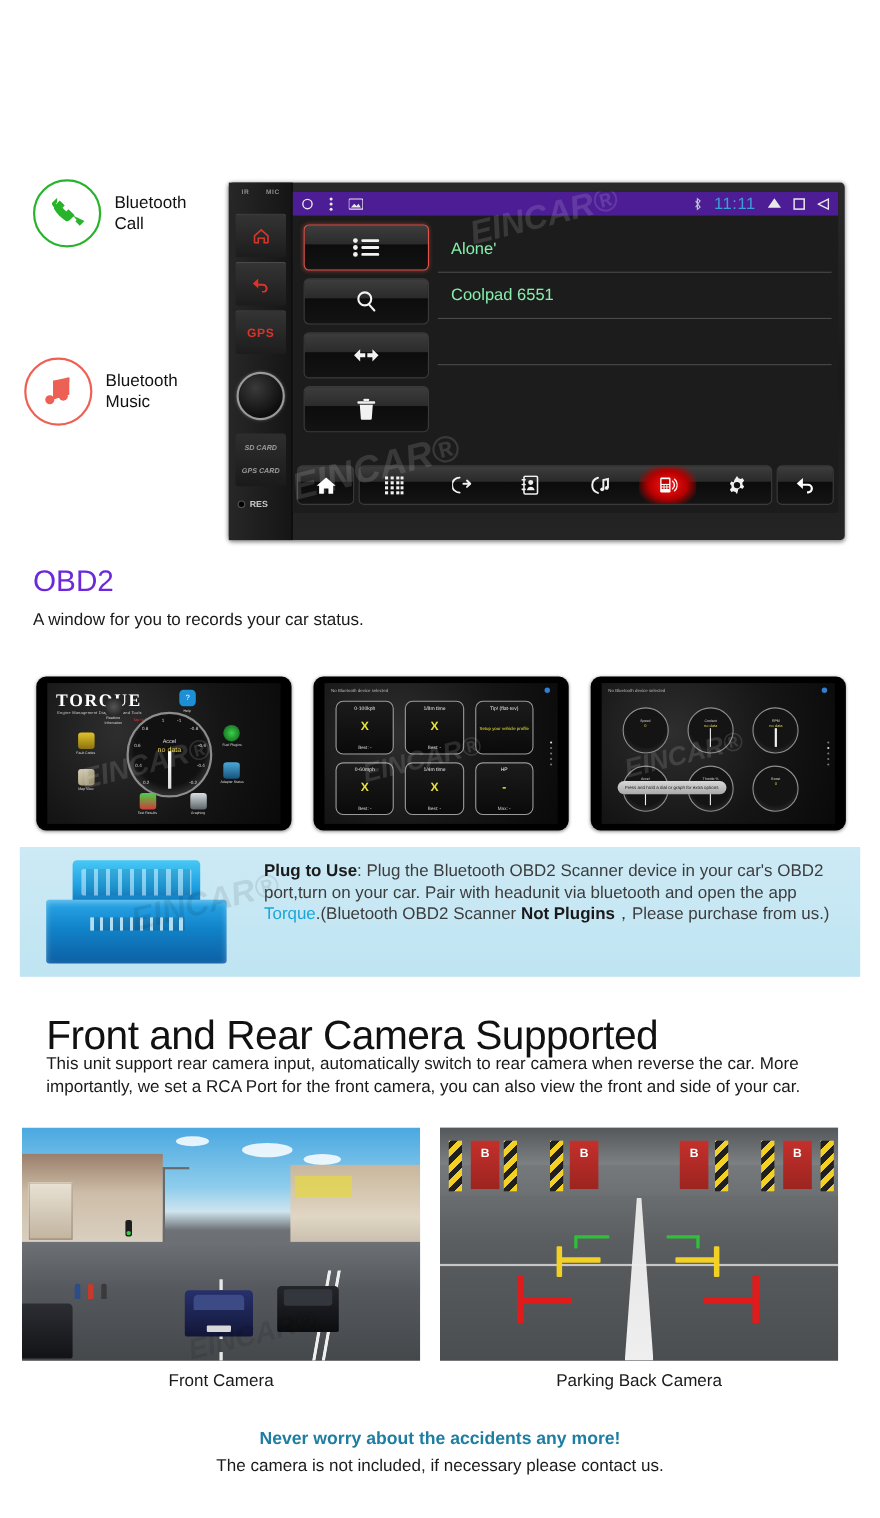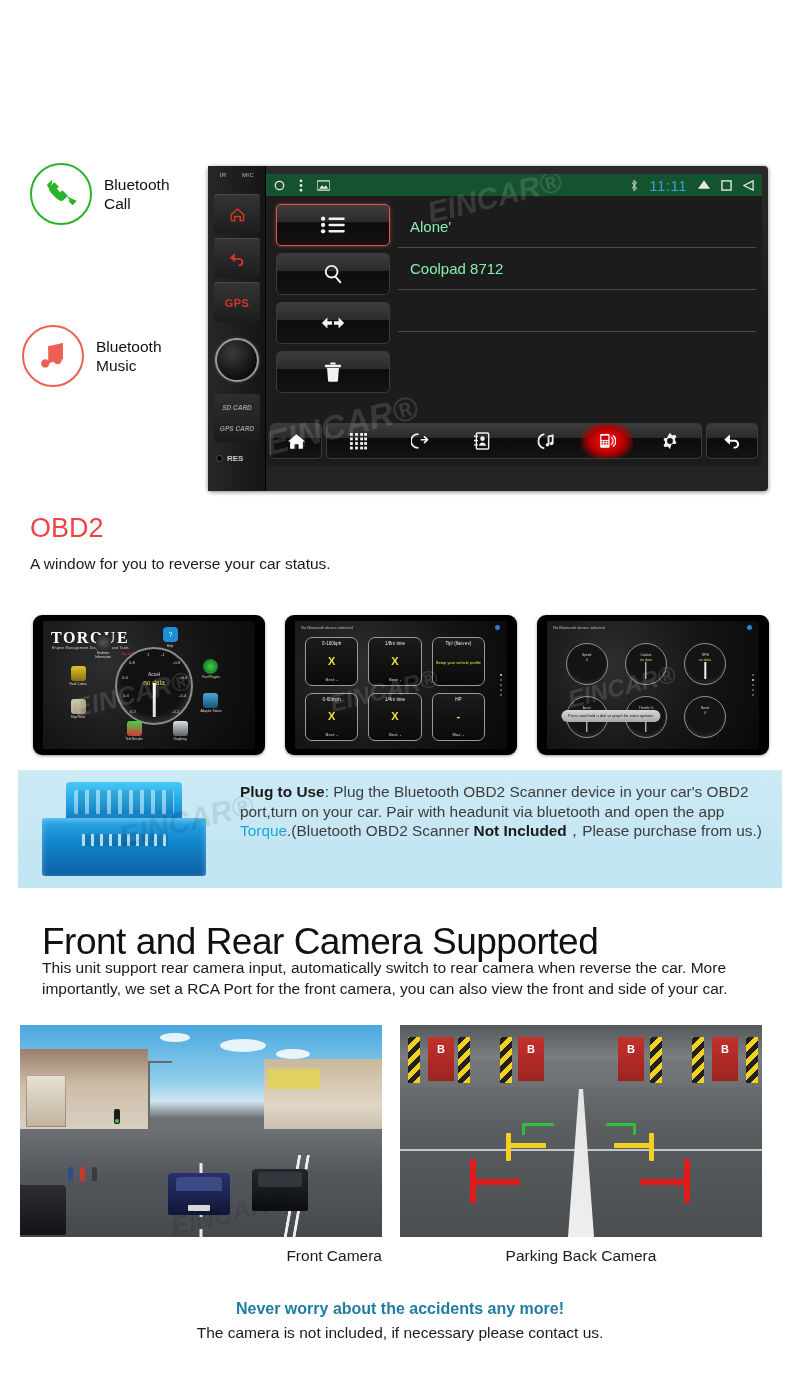--- a/index.html
+++ b/index.html
@@ -8,21 +8,21 @@
     font-family:"Liberation Sans", sans-serif;
     color:#111; overflow:hidden; position:relative;
   }
   .page { width:800px; height:1380px; position:relative; }
 
   
   h1.big {
     font-size:37px; font-weight:400; letter-spacing:-0.5px;
     color:#111; line-height:1.05;
   }
-  h2.mid { font-size:27px; font-weight:400; color:#ef4444; }
+  h2.mid { font-size:27px; font-weight:400; color:#6d28d9; }
   p.body { font-size:15.5px; line-height:1.38; color:#1a1a1a; }
 
   
   #sec-bt { position:absolute; left:0; top:0; width:800px; height:500px; }
   #bt-title { position:absolute; left:44px; top:18px; }
   #bt-desc  { position:absolute; left:44px; top:72px; width:730px; }
 
   .feat { position:absolute; display:flex; align-items:center; gap:12px; }
   .feat-circle {
     width:62px; height:62px; border-radius:50%;
@@ -81,21 +81,21 @@
   }
   #res-hole { width:7px; height:7px; border-radius:50%; background:#000; border:1px solid #555; }
   #res-lbl  { font-size:8px; color:#c9c9c9; font-weight:bold; }
 
   
   #screen {
     position:absolute; left:58px; top:8px; width:496px; height:292px;
     background:#1c1c1c; overflow:hidden;
   }
   #statusbar {
-    height:22px; background:#14532d; display:flex; align-items:center;
+    height:22px; background:#4c1d95; display:flex; align-items:center;
     padding:0 8px; gap:14px;
   }
   .sb-right { margin-left:auto; display:flex; align-items:center; gap:11px; }
   #sb-time { color:#3b9fd6; font-size:15px; letter-spacing:.5px; }
   .sb-ico { color:#e8e8e8; display:flex; align-items:center; }
 
   #screen-body { display:flex; height:222px; padding:8px 6px 0 10px; gap:8px; }
   #tile-col { display:flex; flex-direction:column; gap:7px; width:114px; }
   .tile {
     height:42px; border-radius:5px;
@@ -393,21 +393,21 @@
   }
   #gar-hline {
     position:absolute; left:0; top:62px; width:100%; height:2px; background:rgba(235,235,235,.75);
   }
   .guide { position:absolute; }
   .g-seg { position:absolute; border-radius:1px; }
   #park-label-front, #park-label-rear {
     position:absolute; top:352px; width:362px; text-align:center;
     font-size:15.5px; color:#1a1a1a;
   }
-  #park-label-front { left:20px;text-align:right; }
+  #park-label-front { left:20px; }
   #park-label-rear  { left:400px; }
 
   
   #foot-1 {
     position:absolute; left:0; top:1300px; width:800px; text-align:center;
     font-size:16px; color:#1d7da3; font-weight:bold;
   }
   #foot-2 {
     position:absolute; left:0; top:1324px; width:800px; text-align:center;
     font-size:15.5px; color:#1a1a1a;
@@ -554,21 +554,21 @@
               <svg width="18" height="20" viewBox="0 0 20 22" fill="#f2f2f2">
                 <rect x="1" y="3" width="18" height="2.6" rx="1"></rect>
                 <rect x="7" y="0.4" width="6" height="2.4" rx="1"></rect>
                 <path d="M3.4 6.6h13.2l-1.1 14a1.2 1.2 0 0 1-1.2 1.1H5.7a1.2 1.2 0 0 1-1.2-1.1z"></path>
                 </svg>
             </div>
           </div>
 
           <div id="list-col">
             <div class="list-row">Alone'</div>
-            <div class="list-row">Coolpad 8712</div>
+            <div class="list-row">Coolpad 6551</div>
             <div class="list-row empty"></div>
           </div>
         </div>
 
         <div id="navbar">
           <div class="nav-end">
             <svg width="19" height="17" viewBox="0 0 22 19" fill="#fff">
               <path d="M11 1 1 9.5h2.6V18h5v-5.4h4.8V18h5V9.5H21z"></path>
               </svg>
           </div>
@@ -646,21 +646,21 @@
 
         <span class="wm" style="left:160px; top:6px; font-size:30px;">EINCAR®</span>
       </div>
 
       <span class="wm" style="left:56px; top:240px; font-size:34px;">EINCAR®</span>
     </div>
   </section>
 
   <section id="sec-obd">
     <h2 class="mid" id="obd-title">OBD2</h2>
-    <p class="body" id="obd-desc">A window for you to reverse your car status.</p>
+    <p class="body" id="obd-desc">A window for you to records your car status.</p>
 
     <div class="obd-shot" id="obd1">
       <div class="obd-inner">
         <div id="torque-logo">TORQUE</div>
         <div id="torque-sub">Engine Management Diagnostics and Tools</div>
         <div id="torque-red">Tap to find info</div>
 
         <div id="gauge">
           <span class="tick-num" style="left:30px; top:3px;">1</span>
           <span class="tick-num" style="left:44px; top:3px;">-1</span>
@@ -803,21 +803,21 @@
       </div>
     </div>
   </section>
 
   <div id="banner">
     <div id="dongle">
       <span class="d-top"></span>
         <span class="d-body"></span>
     </div>
     <div id="banner-text">
-      <b>Plug to Use</b><span>: Plug the Bluetooth OBD2 Scanner device in your car's OBD2 port,turn on your car. Pair with headunit via bluetooth and open the app </span><span class="torque-word">Torque</span><span>.(Bluetooth OBD2 Scanner </span><b>Not Included</b><span>，Please purchase from us.)</span>
+      <b>Plug to Use</b><span>: Plug the Bluetooth OBD2 Scanner device in your car's OBD2 port,turn on your car. Pair with headunit via bluetooth and open the app </span><span class="torque-word">Torque</span><span>.(Bluetooth OBD2 Scanner </span><b>Not Plugins</b><span>，Please purchase from us.)</span>
     </div>
     <span class="wm wm-dark" style="left:100px; top:34px; font-size:30px;">EINCAR®</span>
   </div>
 
   <section id="sec-cam">
     <h1 class="big" id="cam-title">Front and Rear Camera Supported</h1>
     <p class="body" id="cam-desc">This unit support rear camera input, automatically switch to rear camera when reverse the car. More importantly, we set a RCA Port for the front camera, you can also view the front and side of your car.</p>
 
     <div class="shot" id="shot-front">
       <div id="street">

